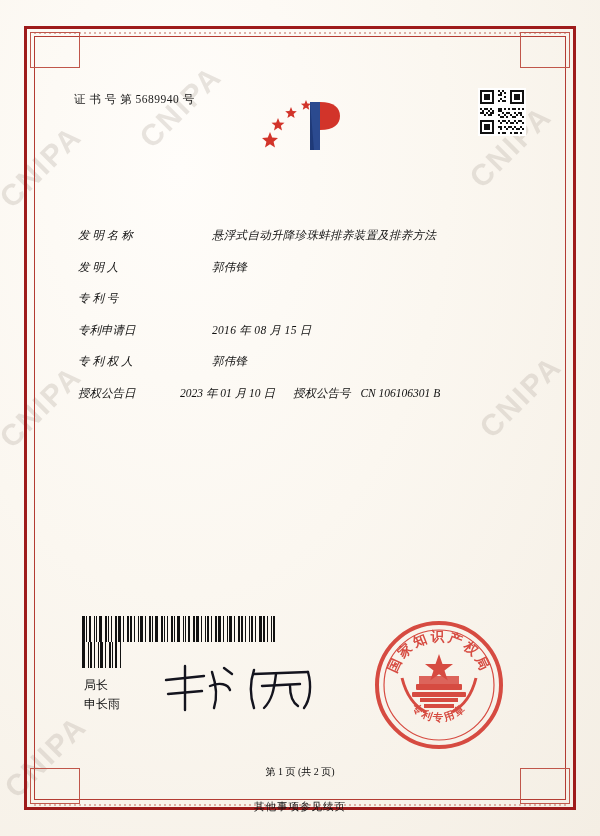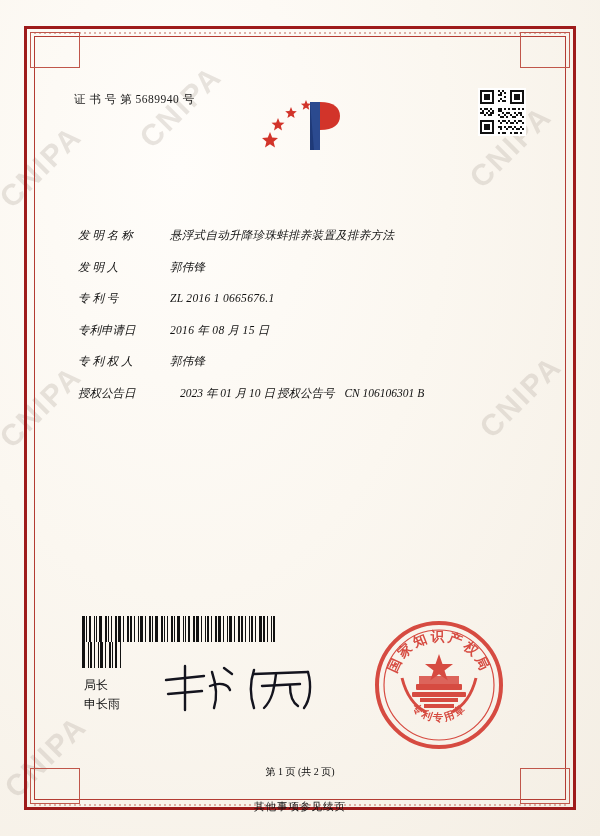--- a/index.html
+++ b/index.html
@@ -128,27 +128,28 @@
   }
   .field-label {
     width: 92px;
     flex: 0 0 92px;
     letter-spacing: 0;
     white-space: nowrap;
   }
   .field-value {
     flex: 1;
     letter-spacing: .3px;
+    margin-left: 42px;
   }
   .field-row.dual {
     justify-content: flex-start;
   }
   .field-row .second-label {
     flex: 0 0 auto;
-    margin-left: 2px;
+    margin-left: 18px;
     white-space: nowrap;
   }
   .field-row .second-value {
     flex: 0 0 auto;
     margin-left: 10px;
     white-space: nowrap;
   }
 
   
   .paras {
@@ -342,21 +343,20 @@
     <div class="field-row">
       <div class="field-label">发 明 名 称</div>
       <div class="field-value">悬浮式自动升降珍珠蚌排养装置及排养方法</div>
     </div>
     <div class="field-row">
       <div class="field-label">发 明 人</div>
       <div class="field-value">郭伟锋</div>
     </div>
     <div class="field-row">
       <div class="field-label">专 利 号</div>
-      <div class="field-value">ZL 2016 1 0665676.1</div>
     </div>
     <div class="field-row">
       <div class="field-label">专利申请日</div>
       <div class="field-value">2016 年 08 月 15 日</div>
     </div>
     <div class="field-row">
       <div class="field-label">专 利 权 人</div>
       <div class="field-value">郭伟锋</div>
     </div>
     <div class="field-row dual">

